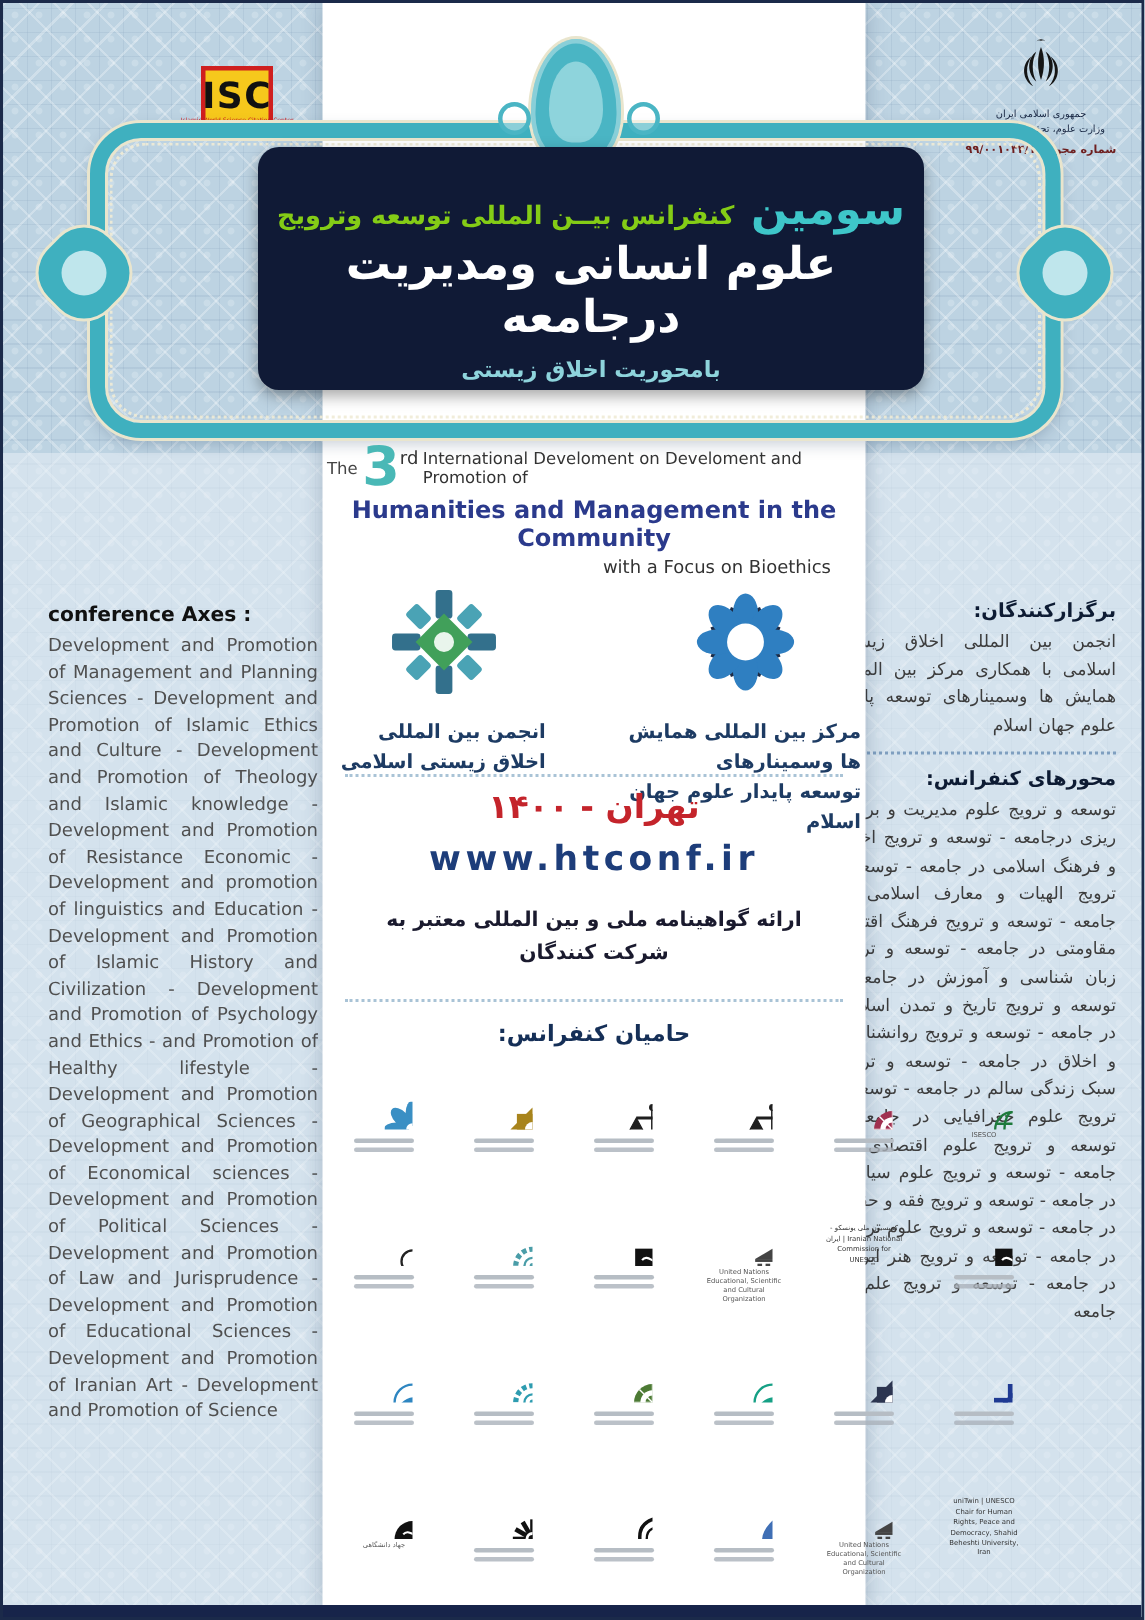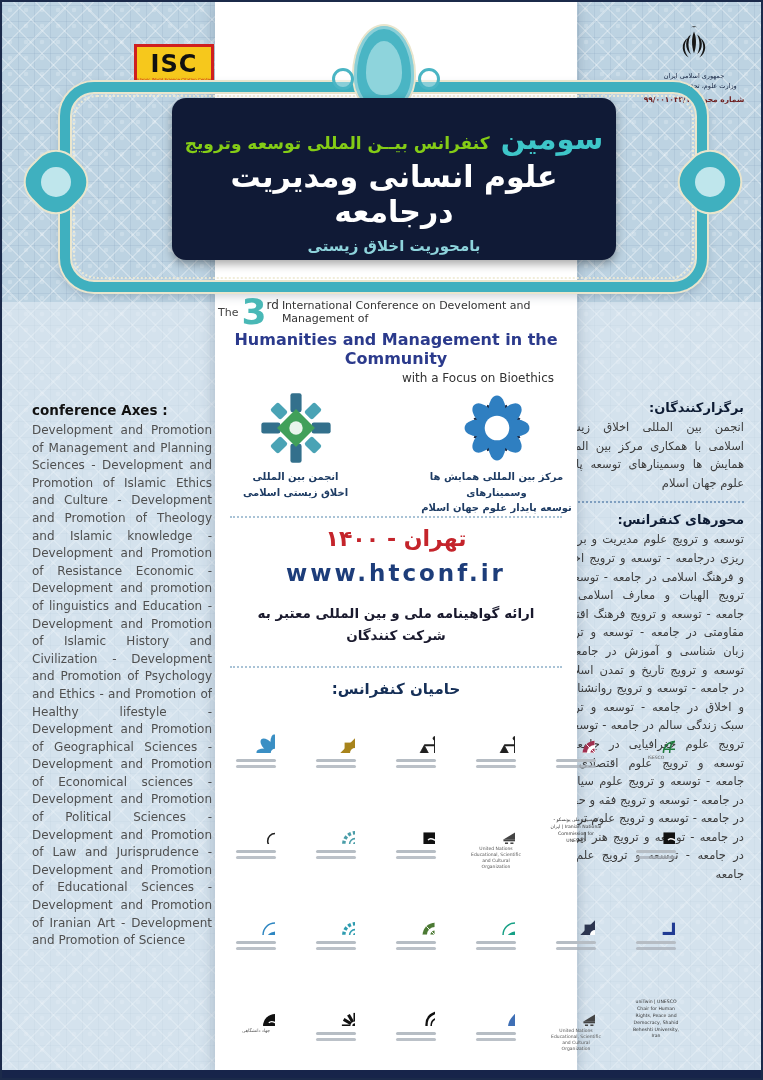--- a/index.html
+++ b/index.html
@@ -17,21 +17,21 @@
   .body-fade{position:absolute;left:0;right:0;top:300px;bottom:0;background:rgba(232,239,245,.55);z-index:0;}
   .white-panel{position:absolute;left:213px;top:0;width:362px;height:1072px;background:#ffffff;
     box-shadow:0 0 14px rgba(40,60,90,.28);z-index:2;}
   .bottom-bar{position:absolute;left:0;bottom:0;width:100%;height:8px;background:#17244a;z-index:8;}
 
   
   .medlogo{position:absolute;left:28px;top:22px;width:104px;text-align:center;z-index:3;}
   .medlogo .squig{width:82px;height:5px;margin:3px auto 2px;opacity:.75;border-radius:2px;
     background:repeating-linear-gradient(90deg,#3a4a6b 0 3px, transparent 3px 5px);}
   .medlogo-cap{font-size:7px;color:#2c3550;font-weight:bold;direction:rtl;}
-  .isc{position:absolute;left:132px;top:42px;width:80px;height:46px;background:#f6c81c;border:3px solid #cf1f1f;
+  .isc{position:absolute;left:132px;top:42px;width:48px;height:46px;background:#f6c81c;border:3px solid #cf1f1f;
     display:flex;flex-direction:column;align-items:center;justify-content:center;z-index:3;box-sizing:border-box;}
   .isc-main{font-size:24px;font-weight:900;color:#111;line-height:1;letter-spacing:1px;}
   .isc-sub{font-size:4px;color:#cf1f1f;margin-top:1px;white-space:nowrap;}
   .gov{position:absolute;left:634px;top:20px;width:116px;text-align:center;z-index:3;}
   .gov-line{font-size:6.5px;color:#15233f;font-weight:normal;direction:rtl;line-height:1.5;}
   .gov-lic{font-size:7.5px;color:#6e1f1f;font-weight:bold;direction:rtl;margin-top:3px;}
 
   .dome{position:absolute;left:352px;top:24px;width:60px;height:84px;background:#4ab5c4;z-index:4;
     border-radius:50% 50% 42% 42% / 58% 58% 40% 40%;
     box-shadow:0 0 0 2px #e9e5cd, inset 0 0 0 3px rgba(255,255,255,.35);}
@@ -61,21 +61,21 @@
   .en-l1{display:flex;align-items:center;justify-content:center;}
   .en-the{font-size:11px;color:#444;margin-right:3px;}
   .en-num{font-size:36px;font-weight:bold;color:#49b8b6;line-height:.8;}
   .en-ord{font-size:12px;color:#333;align-self:flex-start;}
   .en-rest{font-size:11px;color:#333;margin-left:3px;}
   .en-l2{font-size:16px;font-weight:bold;color:#2b3a8c;text-align:center;margin-top:3px;}
   .en-l3{font-size:12px;color:#333;text-align:right;padding-right:20px;margin-top:3px;}
 
   .orgs{position:absolute;left:216px;top:388px;width:356px;display:flex;justify-content:center;gap:46px;z-index:6;}
   .org{display:flex;flex-direction:column;align-items:center;width:160px;}
-  .org-cap{font-size:10px;color:#1d3b63;font-weight:bold;text-align:center;margin-top:3px;direction:rtl;line-height:1.55;}
+  .org-cap{font-size:13px;color:#1d3b63;font-weight:bold;margin-top:13px;direction:rtl;line-height:1.55;}
 
   .divider{position:absolute;left:228px;width:332px;border-top:2px dotted #a9c3d6;z-index:6;}
   .d1{top:514px;} .d2{top:664px;}
   .city{position:absolute;left:216px;top:524px;width:356px;text-align:center;font-size:22px;font-weight:bold;color:#c4242b;direction:rtl;z-index:6;}
   .url{position:absolute;left:216px;top:558px;width:356px;text-align:center;font-size:23px;font-weight:bold;color:#1d3d7a;letter-spacing:3px;z-index:6;}
   .cert{position:absolute;left:246px;top:600px;width:296px;text-align:center;font-size:13.5px;font-weight:bold;color:#1a1a2e;direction:rtl;line-height:1.65;z-index:6;}
   .sponsors-h{position:absolute;left:216px;top:678px;width:356px;text-align:center;font-size:15px;font-weight:bold;color:#152f57;direction:rtl;z-index:6;}
   .grid{position:absolute;left:226px;top:712px;width:336px;display:grid;grid-template-columns:repeat(6,1fr);row-gap:3px;z-index:6;gap:24px;}
   .sp-cell{width:56px;height:67px;display:flex;flex-direction:column;align-items:center;overflow:hidden;}
   .sp-icon{width:37px;height:37px;flex:none;margin-top:2px;}
@@ -270,21 +270,21 @@
     </div>
     <div class="t2">علوم انسانی ومدیریت درجامعه</div>
     <div class="t3">بامحوریت اخلاق زیستی</div>
   </div>
 
   <div class="en-title">
     <div class="en-l1">
       <span class="en-the">The</span>
       <span class="en-num">3</span>
       <span class="en-ord">rd</span>
-      <span class="en-rest">International Conference on Develoment and Management of</span>
+      <span class="en-rest">International Develoment on Develoment and Promotion of</span>
     </div>
     <div class="en-l2">Humanities and Management in the Community</div>
     <div class="en-l3">with a Focus on Bioethics</div>
   </div>
 
   <div class="orgs">
     <div class="org">
       <svg width="76" height="76" viewBox="-34 -34 68 68">
         <g fill="#33708c">
           <rect x="-5" y="-31" width="10" height="17" rx="2"></rect>

